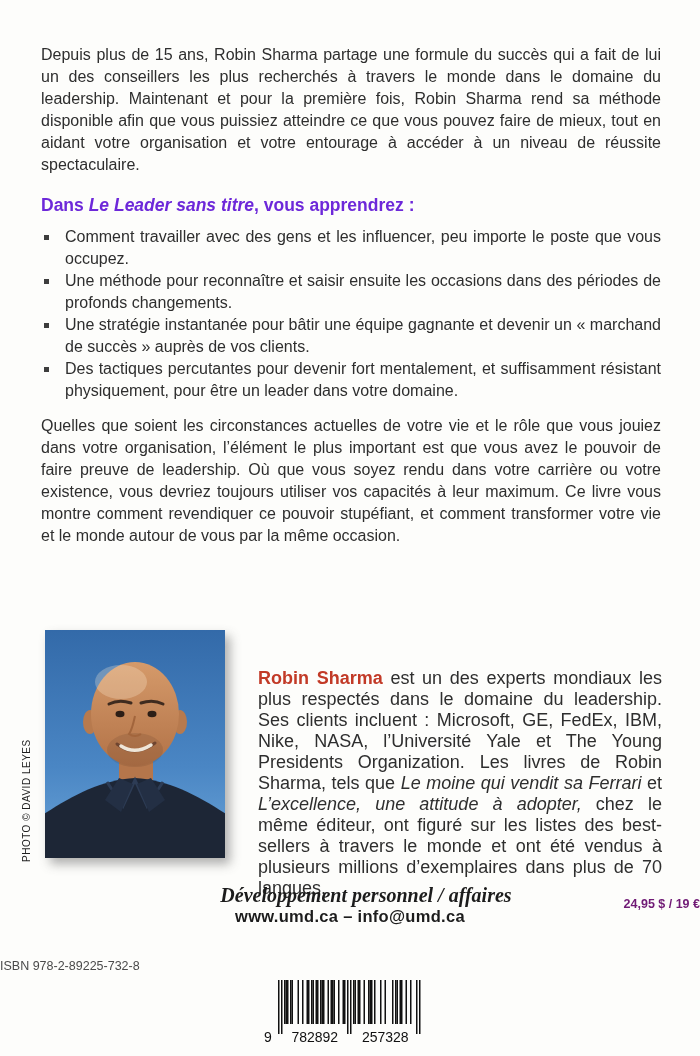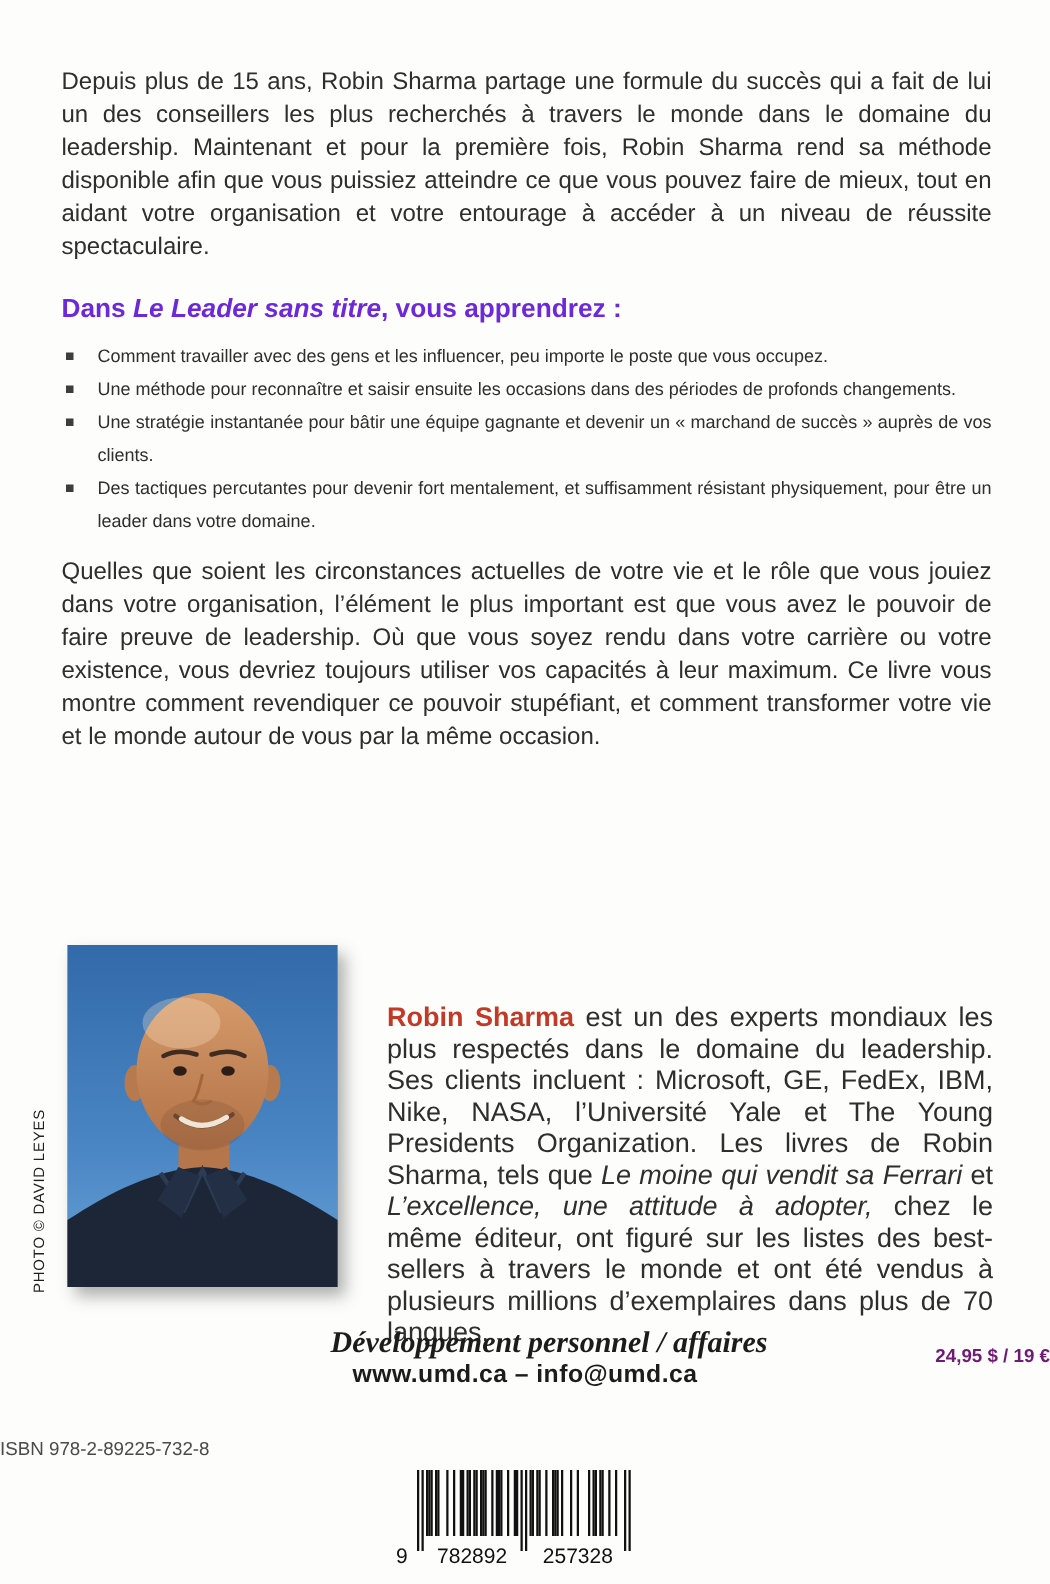--- a/index.html
+++ b/index.html
@@ -4,21 +4,21 @@
 <style>
   html,body{margin:0;padding:0;}
   body{width:700px;height:1056px;background:#fdfdfb;position:relative;overflow:hidden;
        font-family:"Liberation Sans", sans-serif;color:#2e2e2e;}
   .page{position:absolute;inset:0;}
   .main{position:absolute;left:41px;top:0;width:620px;}
   .intro{margin:44px 0 0 0;font-size:16px;line-height:22px;text-align:justify;}
   .heading{margin-top:19px;font-size:17.5px;font-weight:bold;color:#6d28d9;}
   .heading .it, .it{font-style:italic;}
   .bullets{margin-top:10px;}
-  .bullet-item{display:flex;font-size:12px;line-height:22px;}
+  .bullet-item{display:flex;font-size:16px;line-height:22px;}
   .bullet-marker{flex:none;width:24px;padding-left:3px;box-sizing:border-box;}
   .bullet-marker::before{content:"";display:block;width:5px;height:5px;background:#3d3d3d;margin-top:9px;}
   .bullet-text{flex:1;text-align:justify;}
   .closing{margin:13px 0 0 0;font-size:16px;line-height:22px;text-align:justify;}
   .photo-wrap{position:absolute;left:45px;top:630px;width:180px;height:228px;
               box-shadow:5px 6px 10px rgba(80,80,80,.45);background:#3a71ad;}
   .photo-wrap svg{display:block;width:100%;height:100%;}
   .photo-credit{position:absolute;left:21px;top:862px;transform:rotate(-90deg);transform-origin:0 0;
                 white-space:nowrap;font-size:10px;letter-spacing:.5px;color:#1f1f1f;}
   .bio{position:absolute;left:258px;top:668px;width:404px;font-size:18px;line-height:21px;text-align:justify;}

